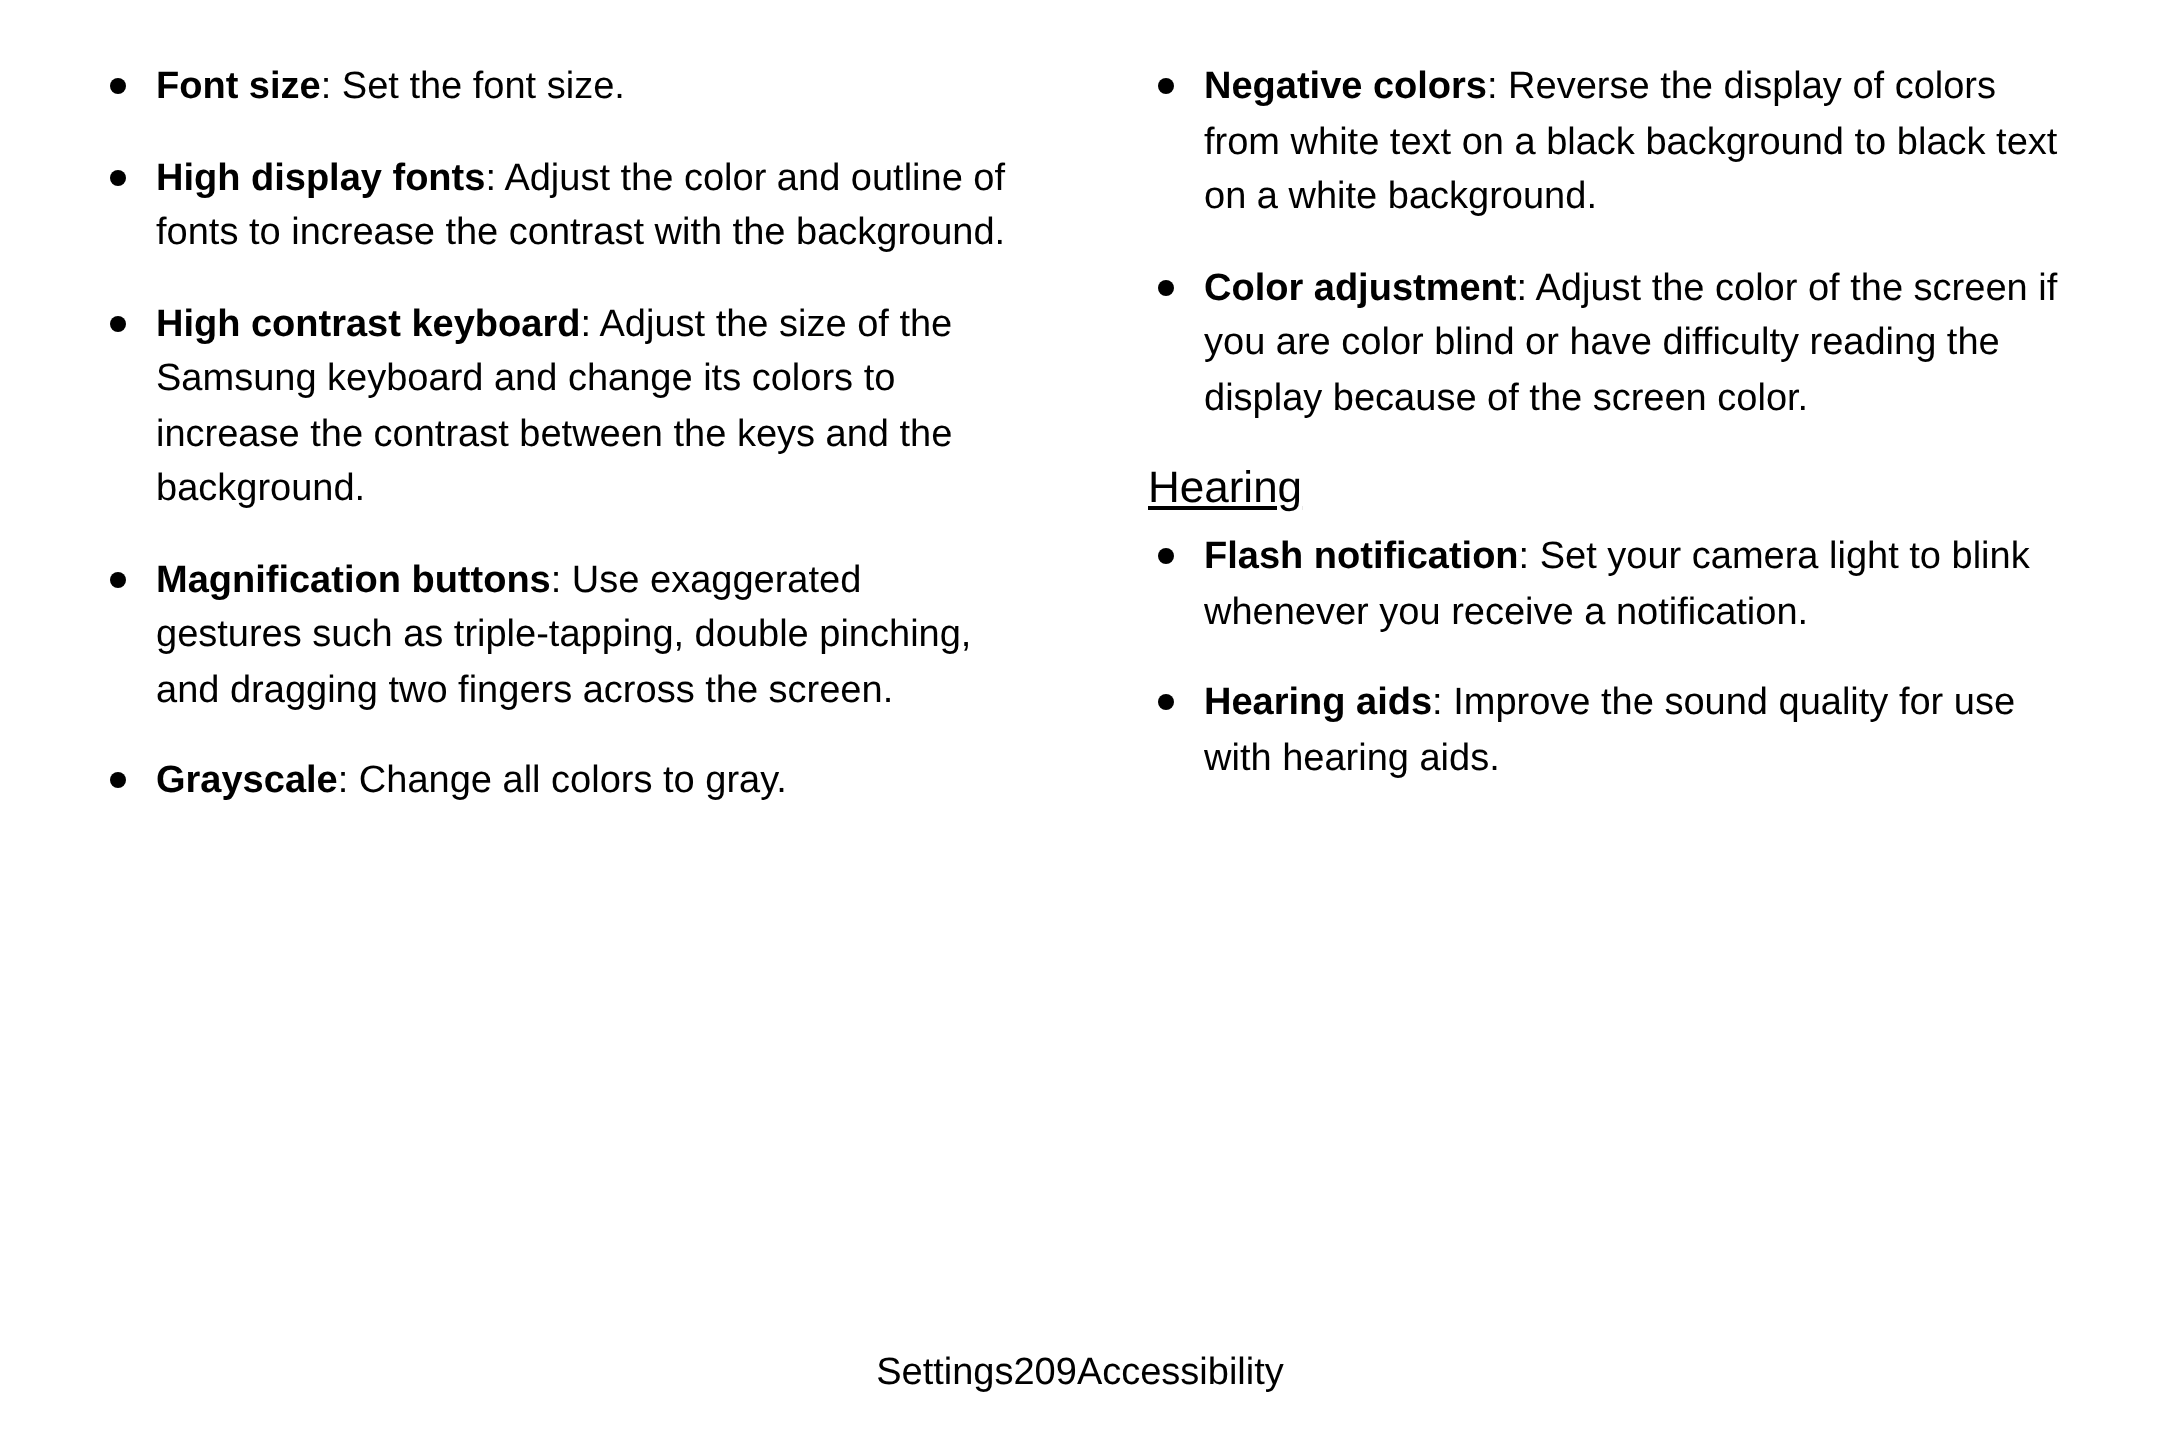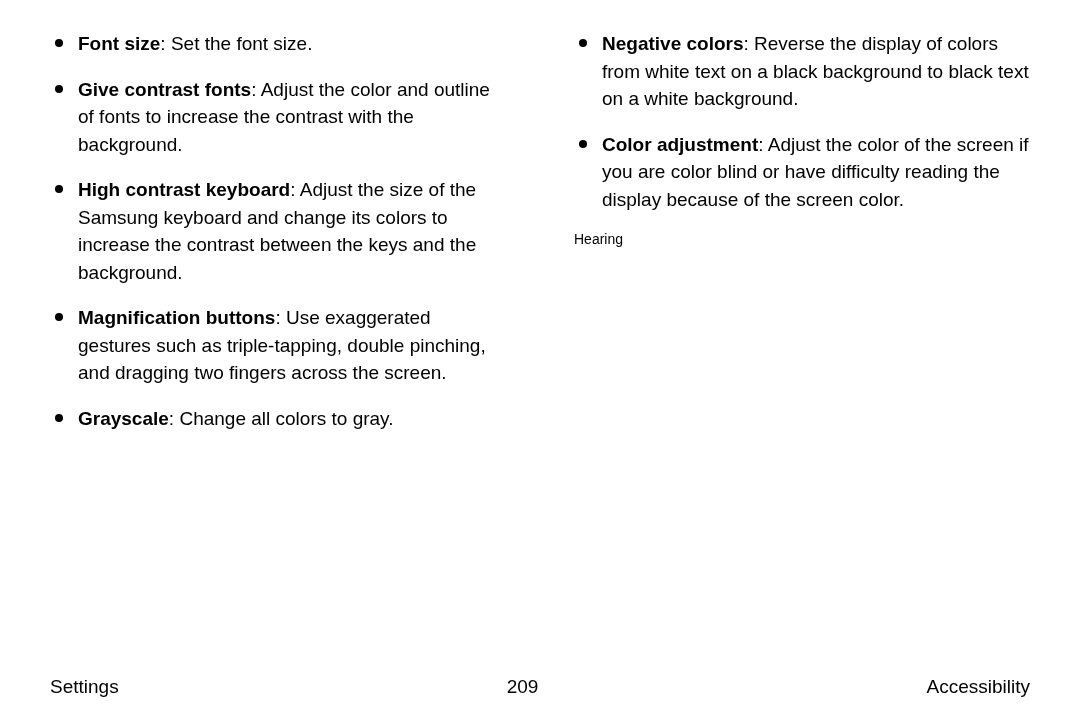--- a/index.html
+++ b/index.html
@@ -37,55 +37,58 @@
     top: 9px;
     width: 8px;
     height: 8px;
     background: #000;
     border-radius: 50%;
   }
   .term {
     font-weight: 700;
   }
   h3.section {
-    font-size: 14px;
+    font-size: 22px;
     font-weight: 400;
     margin: 8px 0 8px 0;
     color: #000;
+    text-decoration: underline;
   }
   .footer {
     position: absolute;
     bottom: 22px;
     left: 50px;
     right: 50px;
     display: flex;
-    justify-content: space-between;
+    justify-content: center;
     font-size: 19px;
   }
 </style>
 </head>
 <body>
 
 <div class="columns">
   <div class="col">
     <ul id="left-list">
         <li><span class="term">Font size</span><span>: Set the font size.</span></li>
-        <li><span class="term">Give contrast fonts</span><span>: Adjust the color and outline of fonts to increase the contrast with the background.</span></li>
+        <li><span class="term">High display fonts</span><span>: Adjust the color and outline of fonts to increase the contrast with the background.</span></li>
         <li><span class="term">High contrast keyboard</span><span>: Adjust the size of the Samsung keyboard and change its colors to increase the contrast between the keys and the background.</span></li>
         <li><span class="term">Magnification buttons</span><span>: Use exaggerated gestures such as triple-tapping, double pinching, and dragging two fingers across the screen.</span></li>
         <li><span class="term">Grayscale</span><span>: Change all colors to gray.</span></li>
       </ul>
   </div>
   <div class="col">
     <ul id="right-top-list">
         <li><span class="term">Negative colors</span><span>: Reverse the display of colors from white text on a black background to black text on a white background.</span></li>
         <li><span class="term">Color adjustment</span><span>: Adjust the color of the screen if you are color blind or have difficulty reading the display because of the screen color.</span></li>
       </ul>
     <h3 class="section">Hearing</h3>
     <ul id="right-section-list">
+        <li><span class="term">Flash notification</span><span>: Set your camera light to blink whenever you receive a notification.</span></li>
+        <li><span class="term">Hearing aids</span><span>: Improve the sound quality for use with hearing aids.</span></li>
       </ul>
   </div>
 </div>
 
 <div class="footer">
   <span>Settings</span>
   <span>209</span>
   <span>Accessibility</span>
 </div>
 

